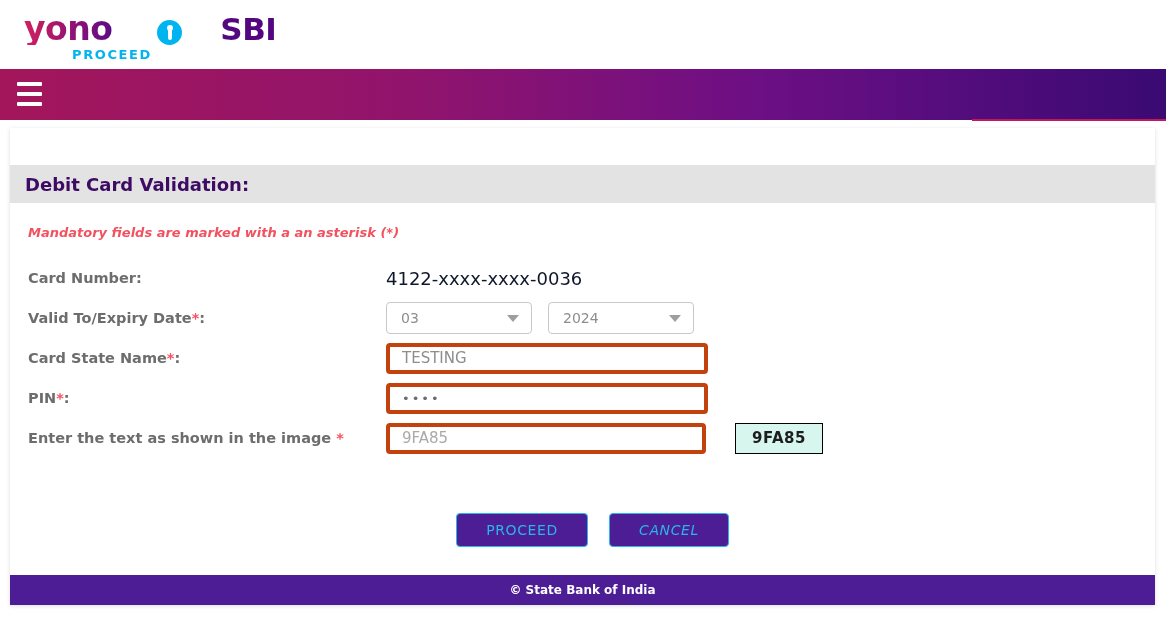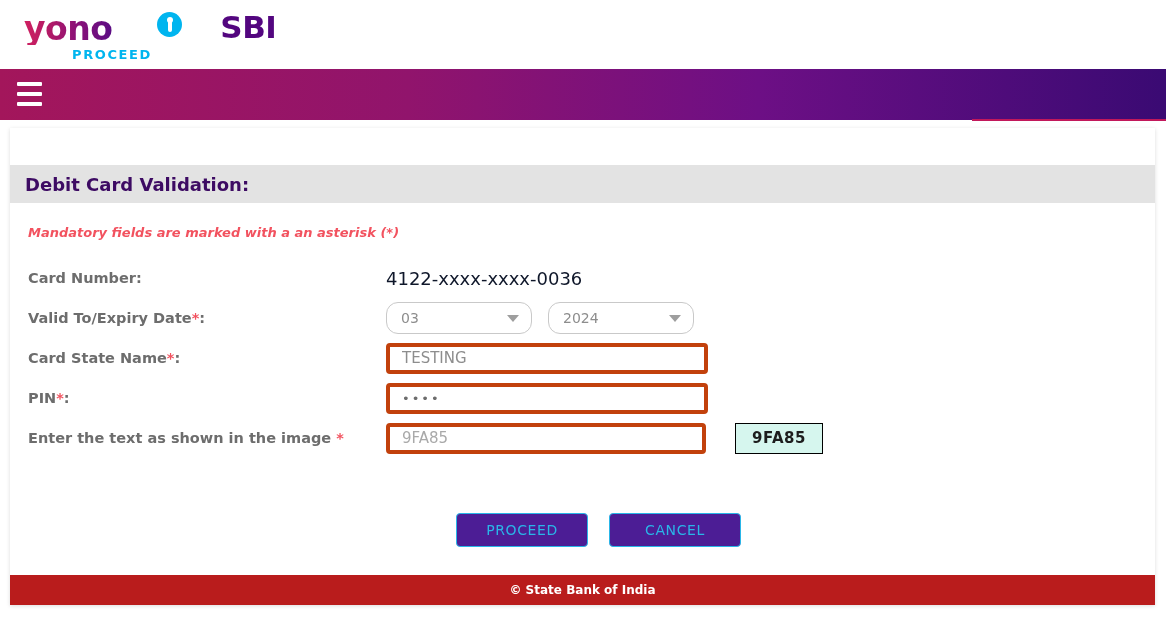--- a/index.html
+++ b/index.html
@@ -25,21 +25,21 @@
   }
   .logo-wrap {
     position: absolute;
     left: 24px; top: 12px;
     display: flex;
     flex-direction: column;
     align-items: flex-start;
   }
   .logo-row {
     display: flex;
-    align-items: flex-start;
+    align-items: flex-end;
     height: 33px;
     gap: 36px;
   }
   .logo-yono {
     font-family: "DejaVu Sans", sans-serif;
     font-size: 33px;
     font-weight: bold;
     letter-spacing: -0.5px;
     line-height: 33px;
     background: linear-gradient(90deg, #cf2060 0%, #b31a66 28%, #8b1178 60%, #5b0d84 100%);
@@ -191,21 +191,21 @@
   .row-expiry  { height: 40px; }
   .row-name    { height: 40px; }
   .row-pin     { height: 40px; }
   .row-captcha { height: 40px; }
 
   
   .select-box {
     position: relative;
     height: 32px;
     border: 1px solid #c9c9c9;
-    border-radius: 12px;
+    border-radius: 4px;
     background: #ffffff;
     box-sizing: border-box;
     display: flex;
     align-items: center;
     cursor: pointer;
   }
   .select-month { width: 146px; }
   .select-year  { width: 146px; margin-left: 16px; }
   .select-text {
     font-family: "DejaVu Sans", sans-serif;
@@ -275,26 +275,26 @@
     background: #4c1d95;
     color: #29b6e8;
     font-family: "DejaVu Sans", sans-serif;
     font-size: 14px;
     letter-spacing: 0.6px;
     cursor: pointer;
     padding: 0 18px;
     box-sizing: border-box;
   }
   .btn-proceed { width: 132px; }
-  .btn-cancel  { width: 132px; margin-left: 21px; }
+  .btn-cancel  { width: 120px; margin-left: 21px; font-style: italic; }
 
   
   .footer {
     height: 30px;
-    background: #b91c1c;
+    background: #4c1d95;
     display: flex;
     align-items: center;
     justify-content: center;
   }
   .footer-text {
     font-family: "DejaVu Sans", sans-serif;
     font-size: 12px;
     font-weight: bold;
     color: #ffffff;
   }

